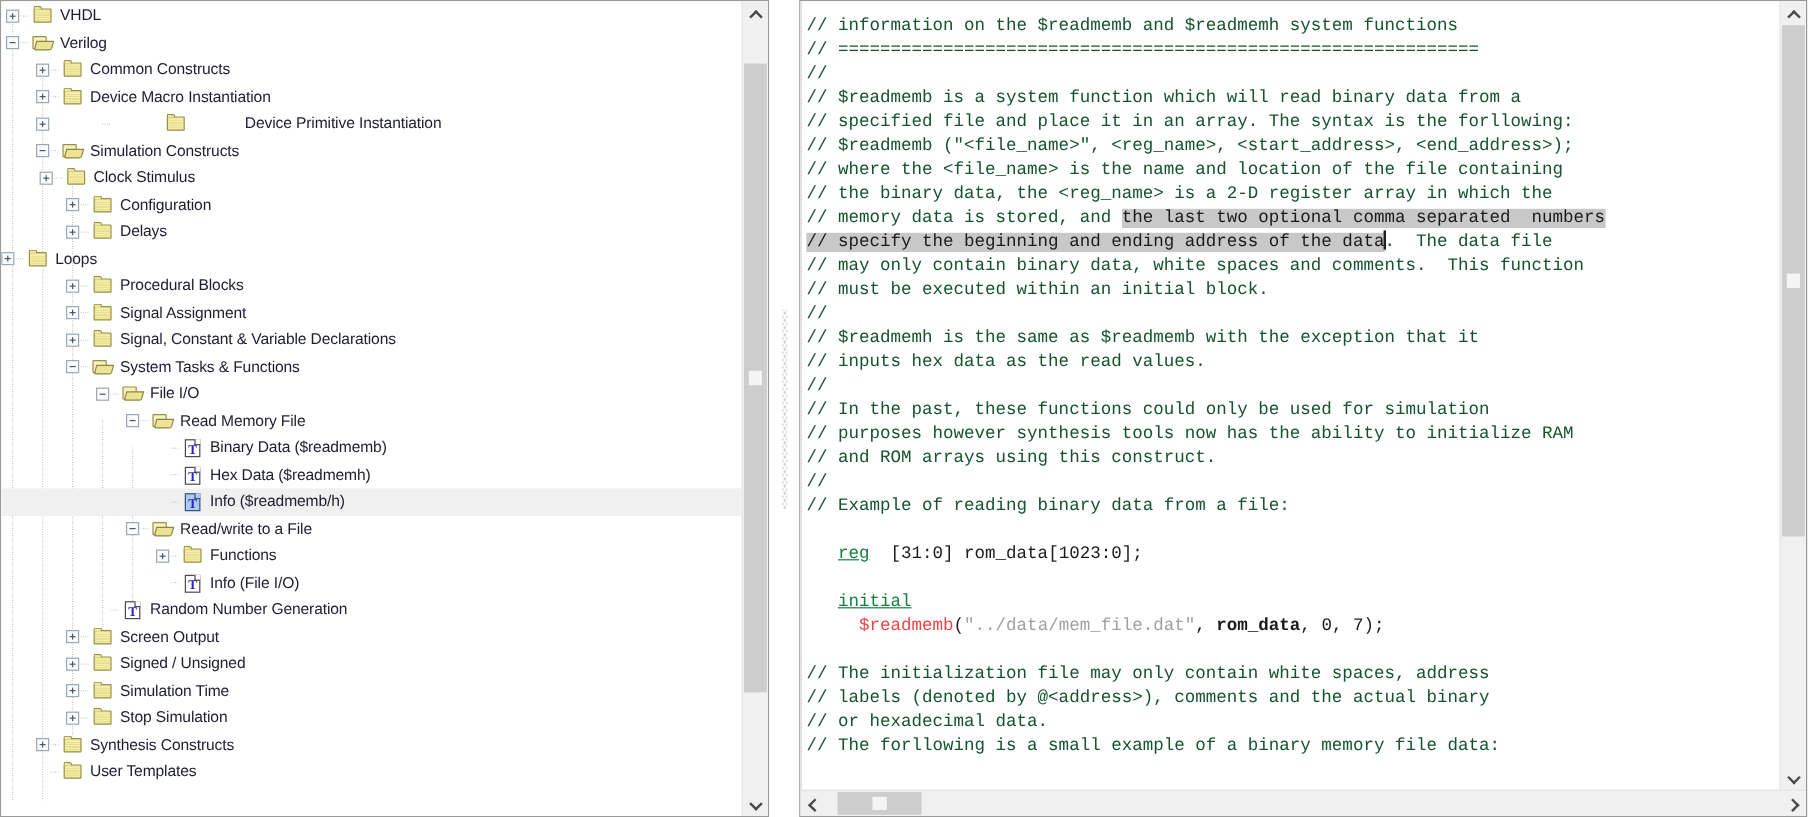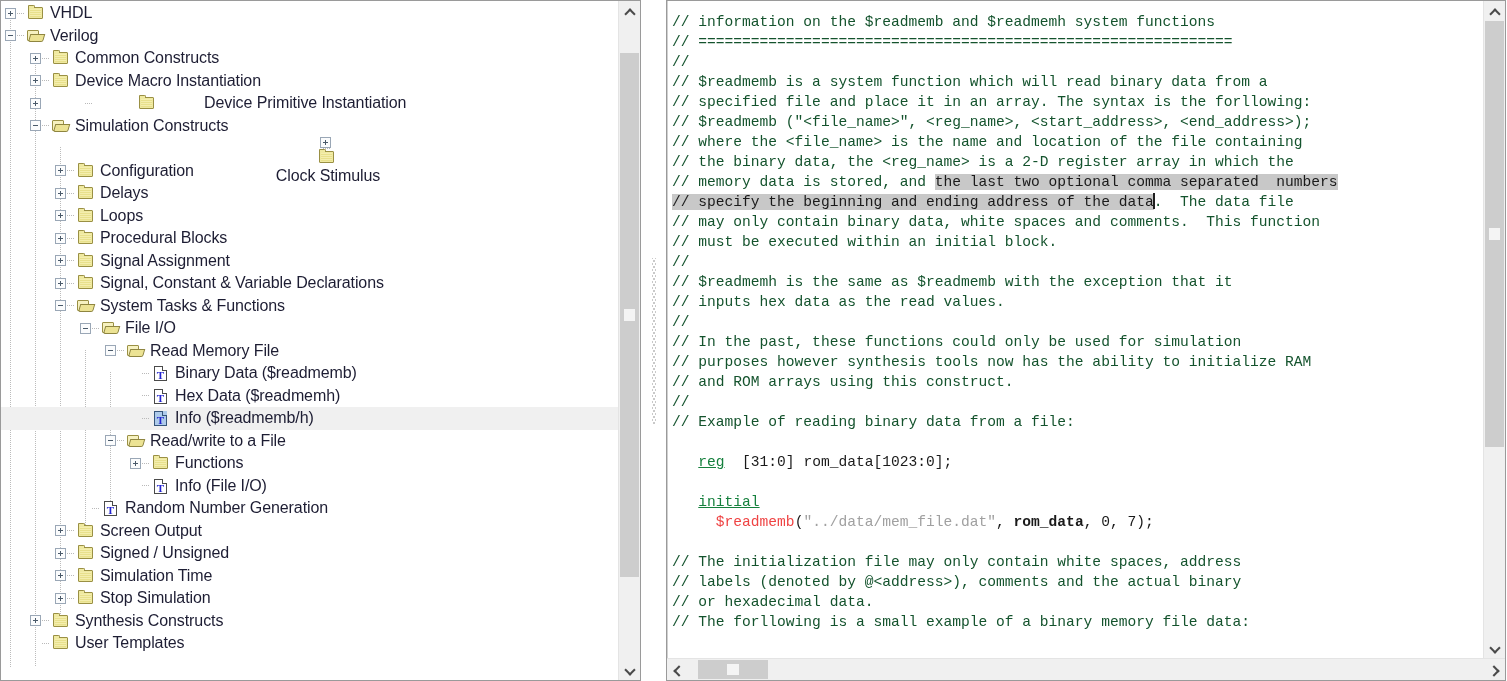--- a/index.html
+++ b/index.html
@@ -54,21 +54,21 @@
     color: #1a1a2e;
     display: flex;
     align-items: center;
     cursor: default;
   }
   .node.selected {
     background: #f0f0f0;
   }
   .node-label {
     padding-left: 5px;
-    font-size: 16px;
+    font-size: 13px;
     color: #1d1d33;
     letter-spacing: -0.1px;
   }
 
   
   .expander {
     width: 11px;
     height: 11px;
     box-sizing: border-box;
     border: 1px solid #9aa7b6;
@@ -495,21 +495,21 @@
             <span class="expander"></span>
             <span class="stub"></span>
             <span class="icon">
               <span class="folder-open">
                 <span class="back"></span>
                 <span class="front"></span>
               </span>
             </span>
             <span class="node-label">Simulation Constructs</span>
           </div>
-          <div class="node" style="padding-left: 32px; position: relative; z-index: 1; flex-direction: column;">
+          <div class="node" style="padding-left: 32px; position: relative; z-index: 1;">
             <span class="expander plus"></span>
             <span class="stub"></span>
             <span class="icon">
               <span class="folder-closed"></span>
             </span>
             <span class="node-label">Clock Stimulus</span>
           </div>
           <div class="node" style="padding-left: 54px; position: relative; z-index: 1;">
             <span class="expander plus"></span>
             <span class="stub"></span>
@@ -519,21 +519,21 @@
             <span class="node-label">Configuration</span>
           </div>
           <div class="node" style="padding-left: 54px; position: relative; z-index: 1;">
             <span class="expander plus"></span>
             <span class="stub"></span>
             <span class="icon">
               <span class="folder-closed"></span>
             </span>
             <span class="node-label">Delays</span>
           </div>
-          <div class="node" style="padding-left: 54px; position: relative; z-index: 1;">
+          <div class="node" style="position: relative; z-index: 1;">
             <span class="expander plus"></span>
             <span class="stub"></span>
             <span class="icon">
               <span class="folder-closed"></span>
             </span>
             <span class="node-label">Loops</span>
           </div>
           <div class="node" style="padding-left: 54px; position: relative; z-index: 1;">
             <span class="expander plus"></span>
             <span class="stub"></span>

